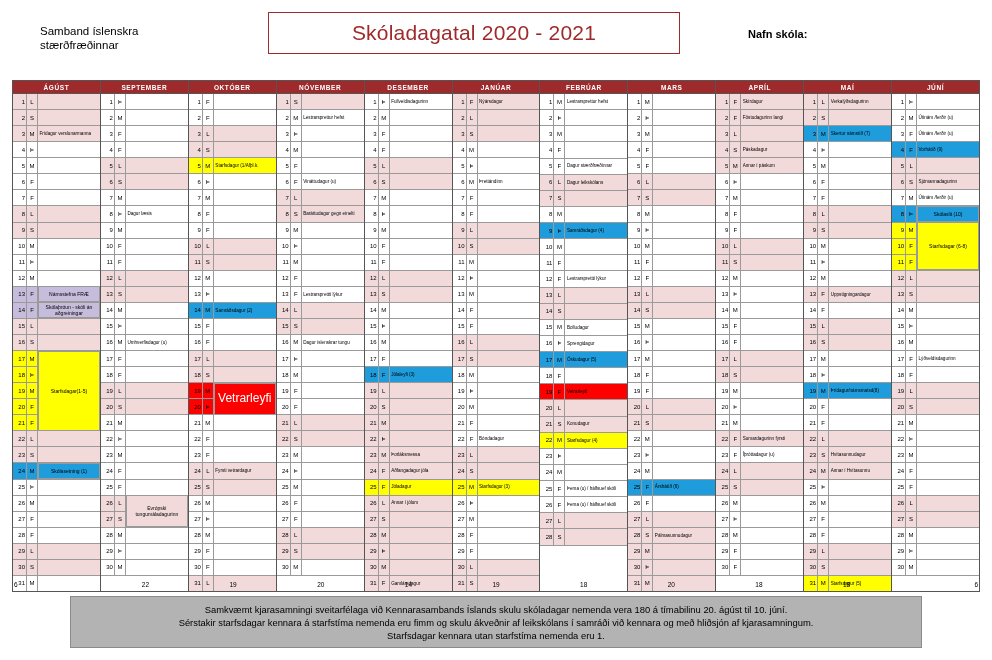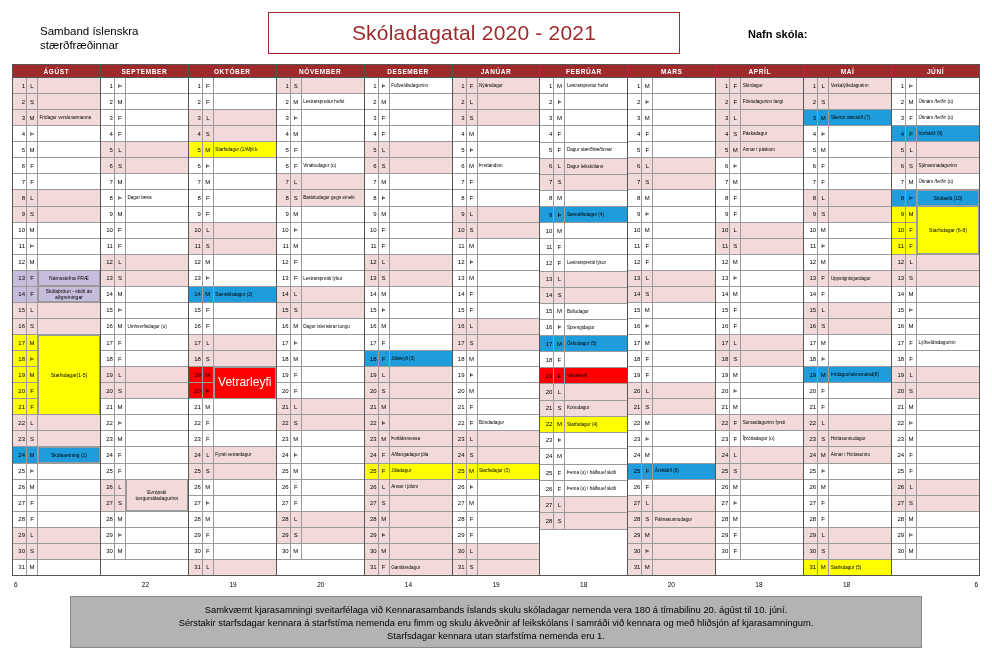--- a/index.html
+++ b/index.html
@@ -32,21 +32,21 @@
   .school-box {
     position: absolute; left: 822px; top: 14px;
     width: 152px; height: 18px;
     border: 1px solid #000;
     display: flex; align-items: center; justify-content: center;
   }
   .school-name { font-size: 10.5px; font-weight: bold; }
 
   
   .cal {
-    position: absolute; left: 12px; top: 64px;
+    position: absolute; left: 12px; top: 80px;
     width: 968px; height: 512px;
     border: 1px solid #555;
     display: flex;
   }
   .month {
     flex: 1 1 0;
     display: flex; flex-direction: column;
     border-right: 1px solid #555;
     min-width: 0;
   }

